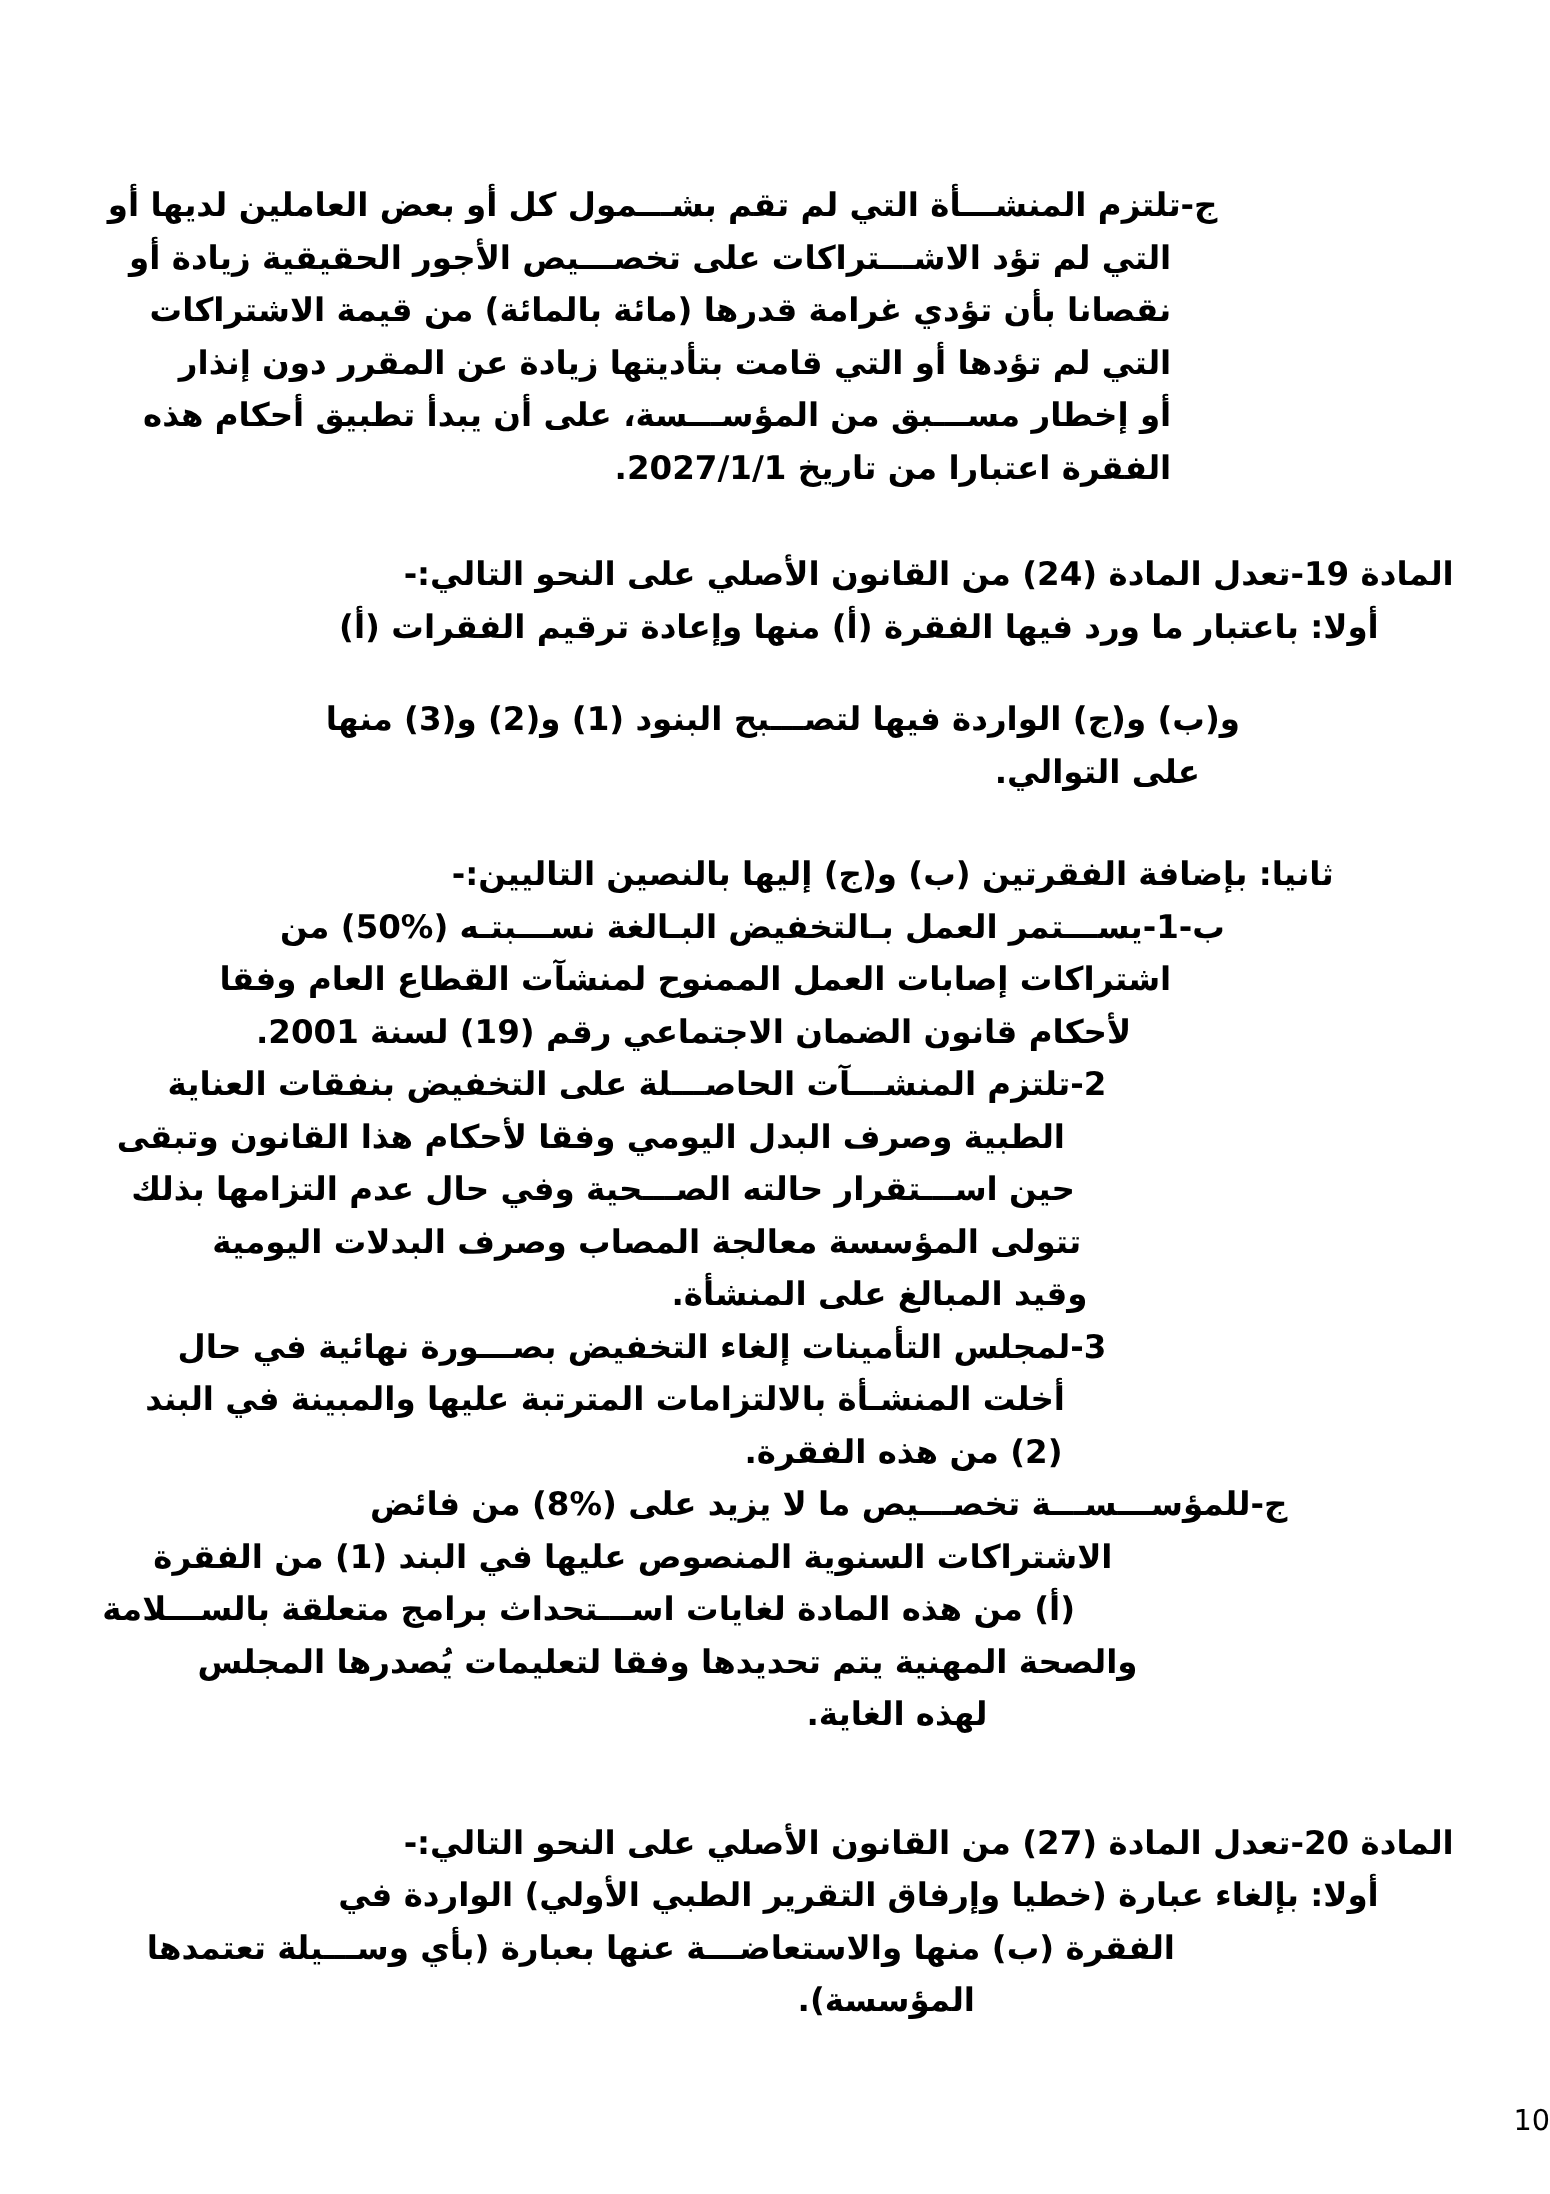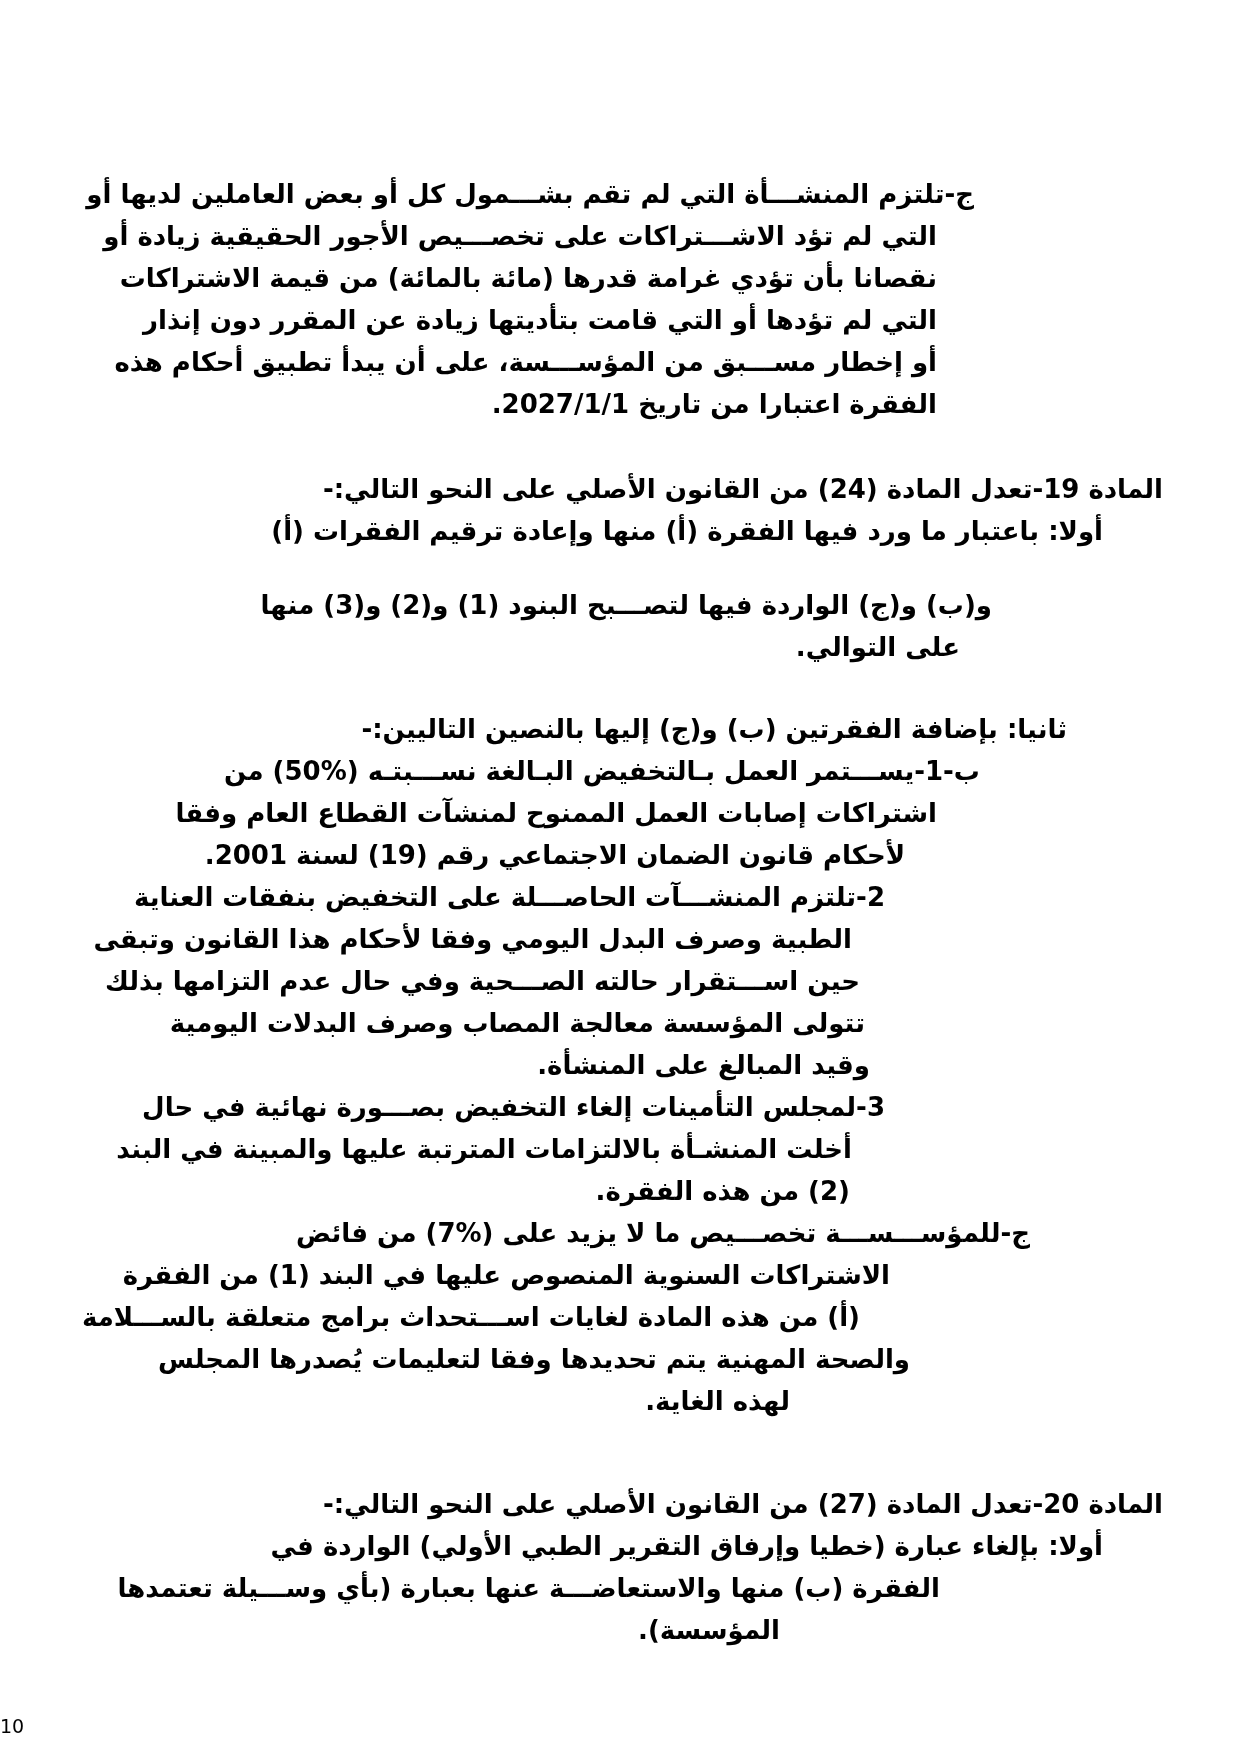--- a/index.html
+++ b/index.html
@@ -21,44 +21,44 @@
     white-space:nowrap;
     letter-spacing:0;
   }
   
   .r77 {padding-right:77px;}
   .r137{padding-right:137px;}
   .r173{padding-right:173px;margin-top:40px;}
   .r210{padding-right:210px;}
   .r248{padding-right:248px;margin-top:32px;}
   .r260{padding-right:260px;}
-  .r266{padding-right:266px;margin-top:29px;}
+  .r266{padding-right:266px;}
   .r280{padding-right:280px;}
   .r300{padding-right:300px;}
   .r303{padding-right:303px;}
   .r330{padding-right:330px;}
   .r335{padding-right:335px;}
   .r350{padding-right:350px;}
   .r355{padding-right:355px;}
   .r363{padding-right:363px;}
   .r370{padding-right:370px;}
   .r375{padding-right:375px;}
   .r380{padding-right:380px;}
   .r388{padding-right:388px;}
   .r390{padding-right:390px;}
   .r450{padding-right:450px;}
   .r460{padding-right:460px;}
   .gap43{height:43px;}
   .gap61{height:61px;}
   .pagenum{
     direction:ltr;
     margin-top:60px;
-    text-align:left;
+    text-align:right;
     font-weight:normal;
-    font-size:19px;
+    font-size:23px;
     line-height:30px;
     font-family:"DejaVu Sans",sans-serif;
   }
 </style>
 </head>
 <body>
 
 <main class="doc">
 
   <div class="ln r266">ج-تلتزم المنشـــأة التي لم تقم بشـــمول كل أو بعض العاملين لديها أو</div>
@@ -79,21 +79,21 @@
   <div class="ln r303">اشتراكات إصابات العمل الممنوح لمنشآت القطاع العام وفقا</div>
   <div class="ln r335">لأحكام قانون الضمان الاجتماعي رقم (19) لسنة 2001.</div>
   <div class="ln r355">2-تلتزم المنشـــآت الحاصـــلة على التخفيض بنفقات العناية</div>
   <div class="ln r388">الطبية وصرف البدل اليومي وفقا لأحكام هذا القانون وتبقى</div>
   <div class="ln r380">حين اســـتقرار حالته الصـــحية وفي حال عدم التزامها بذلك</div>
   <div class="ln r375">تتولى المؤسسة معالجة المصاب وصرف البدلات اليومية</div>
   <div class="ln r370">وقيد المبالغ على المنشأة.</div>
   <div class="ln r355">3-لمجلس التأمينات إلغاء التخفيض بصـــورة نهائية في حال</div>
   <div class="ln r388">أخلت المنشـأة بالالتزامات المترتبة عليها والمبينة في البند</div>
   <div class="ln r390">(2) من هذه الفقرة.</div>
-  <div class="ln r210">ج-للمؤســـســـة تخصـــيص ما لا يزيد على (%7) من فائض</div>
+  <div class="ln r210">ج-للمؤســـســـة تخصـــيص ما لا يزيد على (%8) من فائض</div>
   <div class="ln r350">الاشتراكات السنوية المنصوص عليها في البند (1) من الفقرة</div>
   <div class="ln r380">(أ) من هذه المادة لغايات اســـتحداث برامج متعلقة بالســـلامة</div>
   <div class="ln r330">والصحة المهنية يتم تحديدها وفقا لتعليمات يُصدرها المجلس</div>
   <div class="ln r450">لهذه الغاية.</div>
 
   <div class="gap61"></div>
 
   <div class="ln r77">المادة 20-تعدل المادة (27) من القانون الأصلي على النحو التالي:-</div>
   <div class="ln r137">أولا: بإلغاء عبارة (خطيا وإرفاق التقرير الطبي الأولي) الواردة في</div>
   <div class="ln r300">الفقرة (ب) منها والاستعاضـــة عنها بعبارة (بأي وســـيلة تعتمدها</div>

